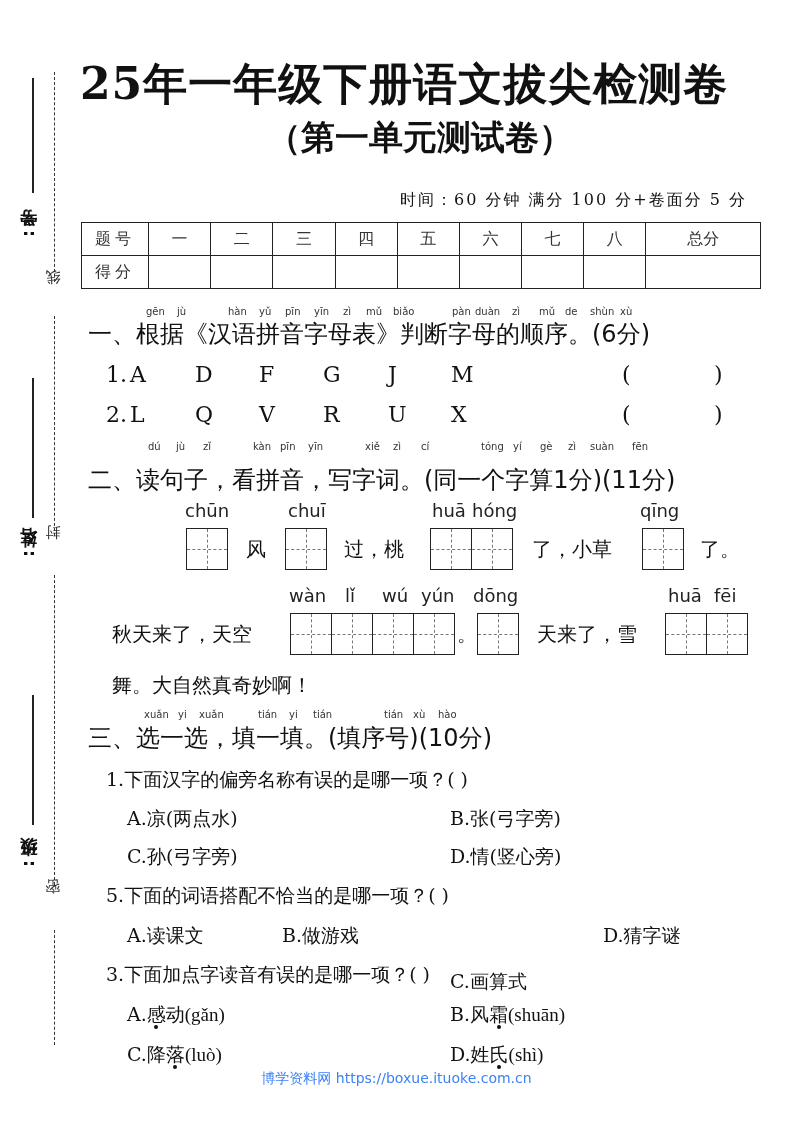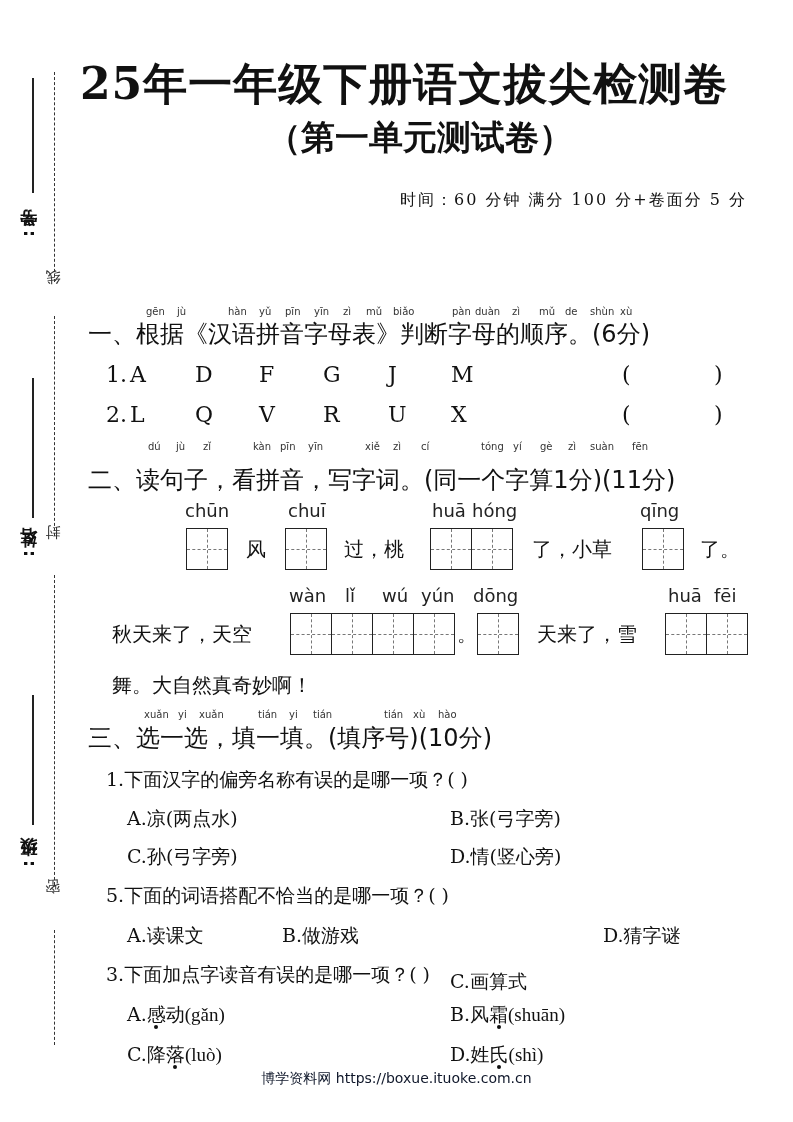--- a/index.html
+++ b/index.html
@@ -41,21 +41,21 @@
   .cell::after { content: ""; position: absolute; top: 50%; left: 0; right: 0; border-top: 1px dashed #777; }
   .pyw { position: absolute; font-family: "DejaVu Sans", sans-serif; font-size: 18px; color: #222; white-space: nowrap; }
   .txt { position: absolute; font-size: 20px; white-space: nowrap; }
 
   .q { position: absolute; font-size: 19px; white-space: nowrap; }
   .dot { position: relative; }
   .dot::after { content: ""; position: absolute; left: 50%; bottom: -4px; width: 4px; height: 4px;
                 margin-left: -2px; background: #111; border-radius: 50%; }
   .pinyin-inline { font-family: Liberation Serif, serif; }
   .footer { position: absolute; left: 0; width: 793px; top: 1070px; text-align: center;
-            font-family: "DejaVu Sans", sans-serif; font-size: 14px; color: #0f172a; }
+            font-family: "DejaVu Sans", sans-serif; font-size: 14px; color: #3b82f6; }
 </style>
 </head>
 <body>
 
 <div class="margin">
   <div class="solid-line" style="top:78px;height:115px"></div>
   <div class="vlabel" style="top:205px;height:60px">学号:</div>
   <div class="solid-line" style="top:378px;height:140px"></div>
   <div class="vlabel" style="top:525px;height:60px">姓名:</div>
   <div class="solid-line" style="top:695px;height:130px"></div>
@@ -69,20 +69,44 @@
   <div class="vcut" style="top:895px;height:24px">密</div>
   <div class="dash-line" style="top:930px;height:115px"></div>
 </div>
 
 <div class="title">25年一年级下册语文拔尖检测卷</div>
 <div class="subtitle">（第一单元测试卷）</div>
 <div class="meta">时间：60 分钟   满分 100 分+卷面分 5 分</div>
 
 <table class="score">
   <tbody>
+      <tr>
+    <td>题号</td>
+    <td>一</td>
+    <td>二</td>
+    <td>三</td>
+    <td>四</td>
+    <td>五</td>
+    <td>六</td>
+    <td>七</td>
+    <td>八</td>
+    <td>总分</td>
+  </tr>
+  <tr>
+    <td>得分</td>
+    <td></td>
+    <td></td>
+    <td></td>
+    <td></td>
+    <td></td>
+    <td></td>
+    <td></td>
+    <td></td>
+    <td></td>
+  </tr>
 </tbody>
   </table>
 
 <div class="py-row" style="left:0;top:306px">
   <span style="left:146px">gēn</span>
   <span style="left:177px">jù</span>
   <span style="left:228px">hàn</span>
   <span style="left:259px">yǔ</span>
   <span style="left:285px">pīn</span>
   <span style="left:314px">yīn</span>

